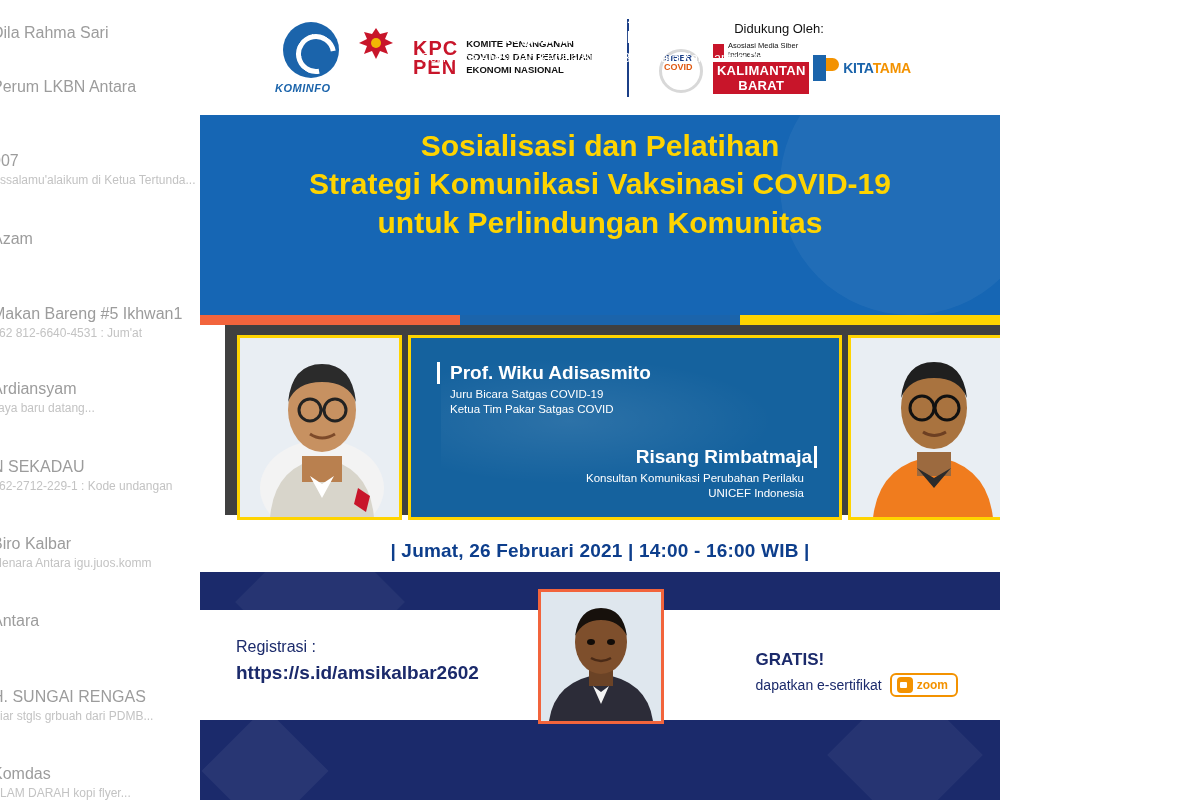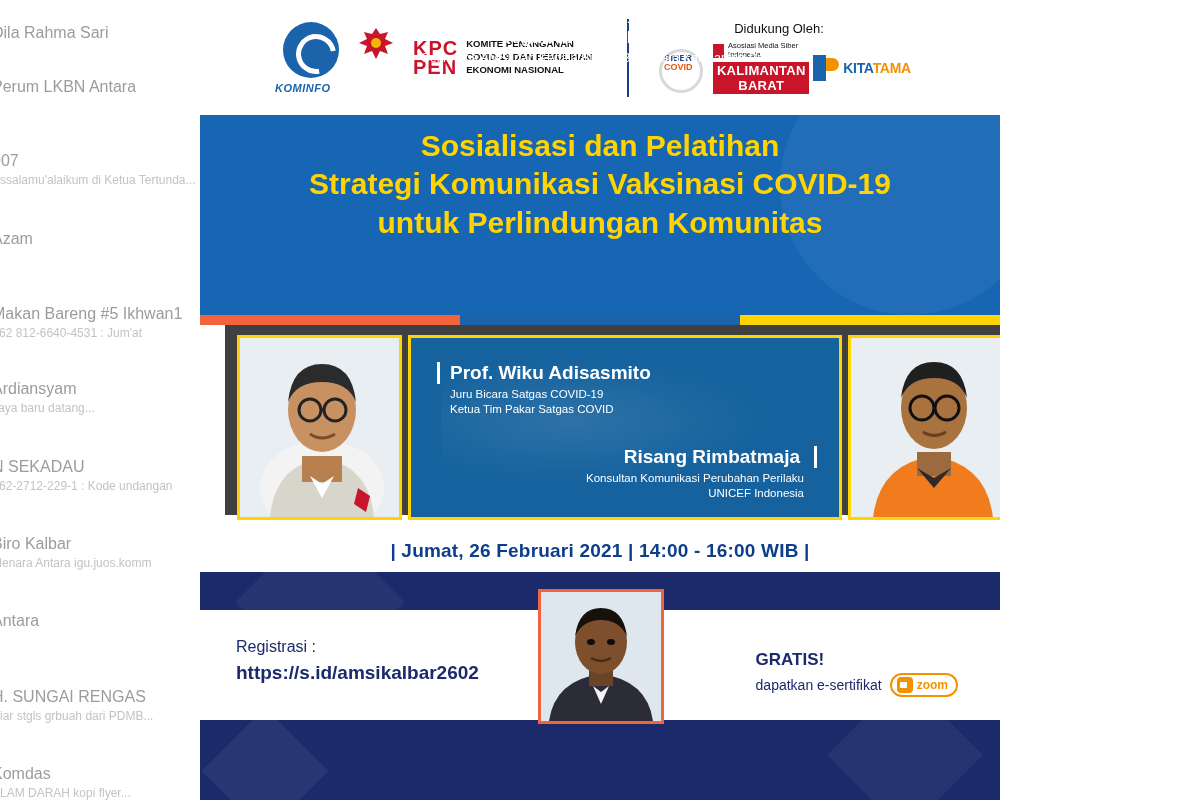--- a/index.html
+++ b/index.html
@@ -140,21 +140,21 @@
     background:#15629e;position:relative;overflow:hidden;color:#fff;
   }
   .center-txt:before{
     content:"";position:absolute;left:30px;top:22px;right:30px;bottom:22px;
     background:radial-gradient(ellipse at 35% 45%, rgba(255,255,255,.10), rgba(255,255,255,0) 60%);
   }
   .sp1{position:absolute;left:26px;top:24px;}
   .sp1 .nm{font-size:19px;font-weight:bold;border-left:3px solid #fff;padding-left:10px;}
   .sp1 .rl{font-size:11.5px;padding-left:13px;line-height:1.3;margin-top:3px;}
   .sp2{position:absolute;right:22px;bottom:16px;text-align:right;}
-  .sp2 .nm{font-size:19px;font-weight:bold;border-right:3px solid #fff;padding-right:14px;}
+  .sp2 .nm{font-size:19px;font-weight:bold;border-right:3px solid #fff;padding-right:2px;}
   .sp2 .rl{font-size:11.5px;padding-right:13px;line-height:1.3;margin-top:3px;}
 
   
   .datetime{
     position:absolute;left:0;top:530px;width:800px;height:42px;background:#fff;
     display:flex;align-items:center;justify-content:center;
     color:#0d3e8c;font-weight:bold;font-size:19px;letter-spacing:.2px;
   }
   
   .navyband{
@@ -168,21 +168,21 @@
   .regarea{
     position:absolute;left:0;top:610px;width:800px;height:110px;background:#fff;
   }
   .reg{position:absolute;left:36px;top:28px;color:#1b2a6b;}
   .reg .lab{font-size:16px;}
   .reg .url{font-size:19px;font-weight:bold;margin-top:6px;}
   .gratis{position:absolute;right:42px;top:40px;text-align:left;}
   .gratis .g{font-size:17px;font-weight:bold;color:#1b2a6b;}
   .gratis .d{font-size:14px;color:#1b2a6b;margin-top:3px;display:flex;align-items:center;gap:8px;}
   .zoom{
-    display:inline-flex;align-items:center;gap:4px;border:2px solid #f39200;border-radius:12px;
+    display:inline-flex;align-items:center;gap:4px;border:2px solid #f39200;border-radius:6px;
     padding:2px 8px 2px 5px;
   }
   .zoom .dot{
     width:16px;height:16px;border-radius:4px;background:#f39200;position:relative;
   }
   .zoom .dot:after{
     content:"";position:absolute;left:3px;top:5px;width:7px;height:6px;background:#fff;border-radius:1px;
   }
   .zoom .zt{font-size:12px;font-weight:bold;color:#f39200;}
   

